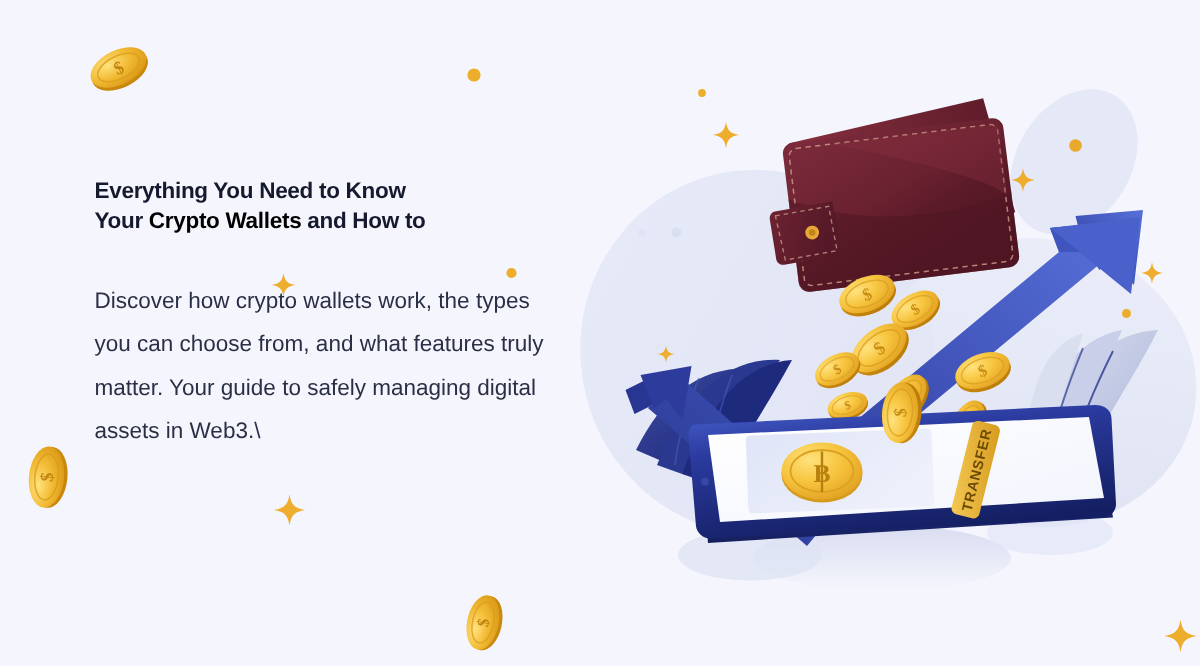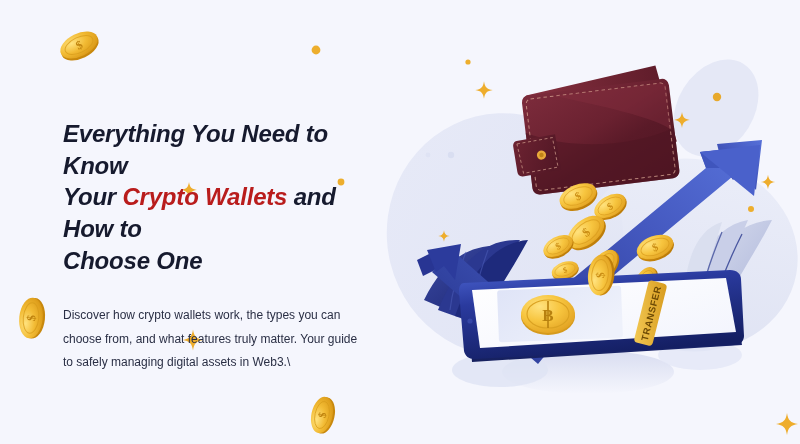--- a/index.html
+++ b/index.html
@@ -21,33 +21,32 @@
   
   .text-col {
     position: absolute;
     left: 63px;
     top: 118px;
     width: 320px;
     z-index: 40;
   }
   .headline {
     margin: 0;
-    font-size: 24px;
+    font-size: 15px;
     line-height: 1.32;
     font-weight: 700;
     letter-spacing: -0.2px;
     color: #161a2e;
-    font-style: italic;
-  }
-  .headline .accent { color: #b91c1c; text-align: right; }
+  }
+  .headline .accent { color: #000000; text-align: right; }
 
   .subcopy {
     margin: 0;
     padding-top: 28px;
-    font-size: 12px;
+    font-size: 15px;
     line-height: 1.95;
     font-weight: 400;
     color: #2a2f45;
     width: 300px;
   }
 
   
   .art {
     position: absolute;
     left: 0; top: 0;
@@ -284,18 +283,17 @@
         <circle cx="451" cy="155" r="3.2" fill="#d9def1"></circle>
         <circle cx="428" cy="155" r="2.4" fill="#dfe3f4"></circle>
       </g>
     </svg>
   </div>
 
   <div class="text-col">
     <h1 class="headline">
       <span>Everything You Need to Know</span><br>
       <span>Your </span><span class="accent">Crypto Wallets</span><span> and How to</span><br>
-      <span>Choose One</span>
     </h1>
     <p class="subcopy">Discover how crypto wallets work, the types you can choose from, and what features truly matter. Your guide to safely managing digital assets in Web3.\</p>
   </div>
 
 </div>
 
 </body></html>

